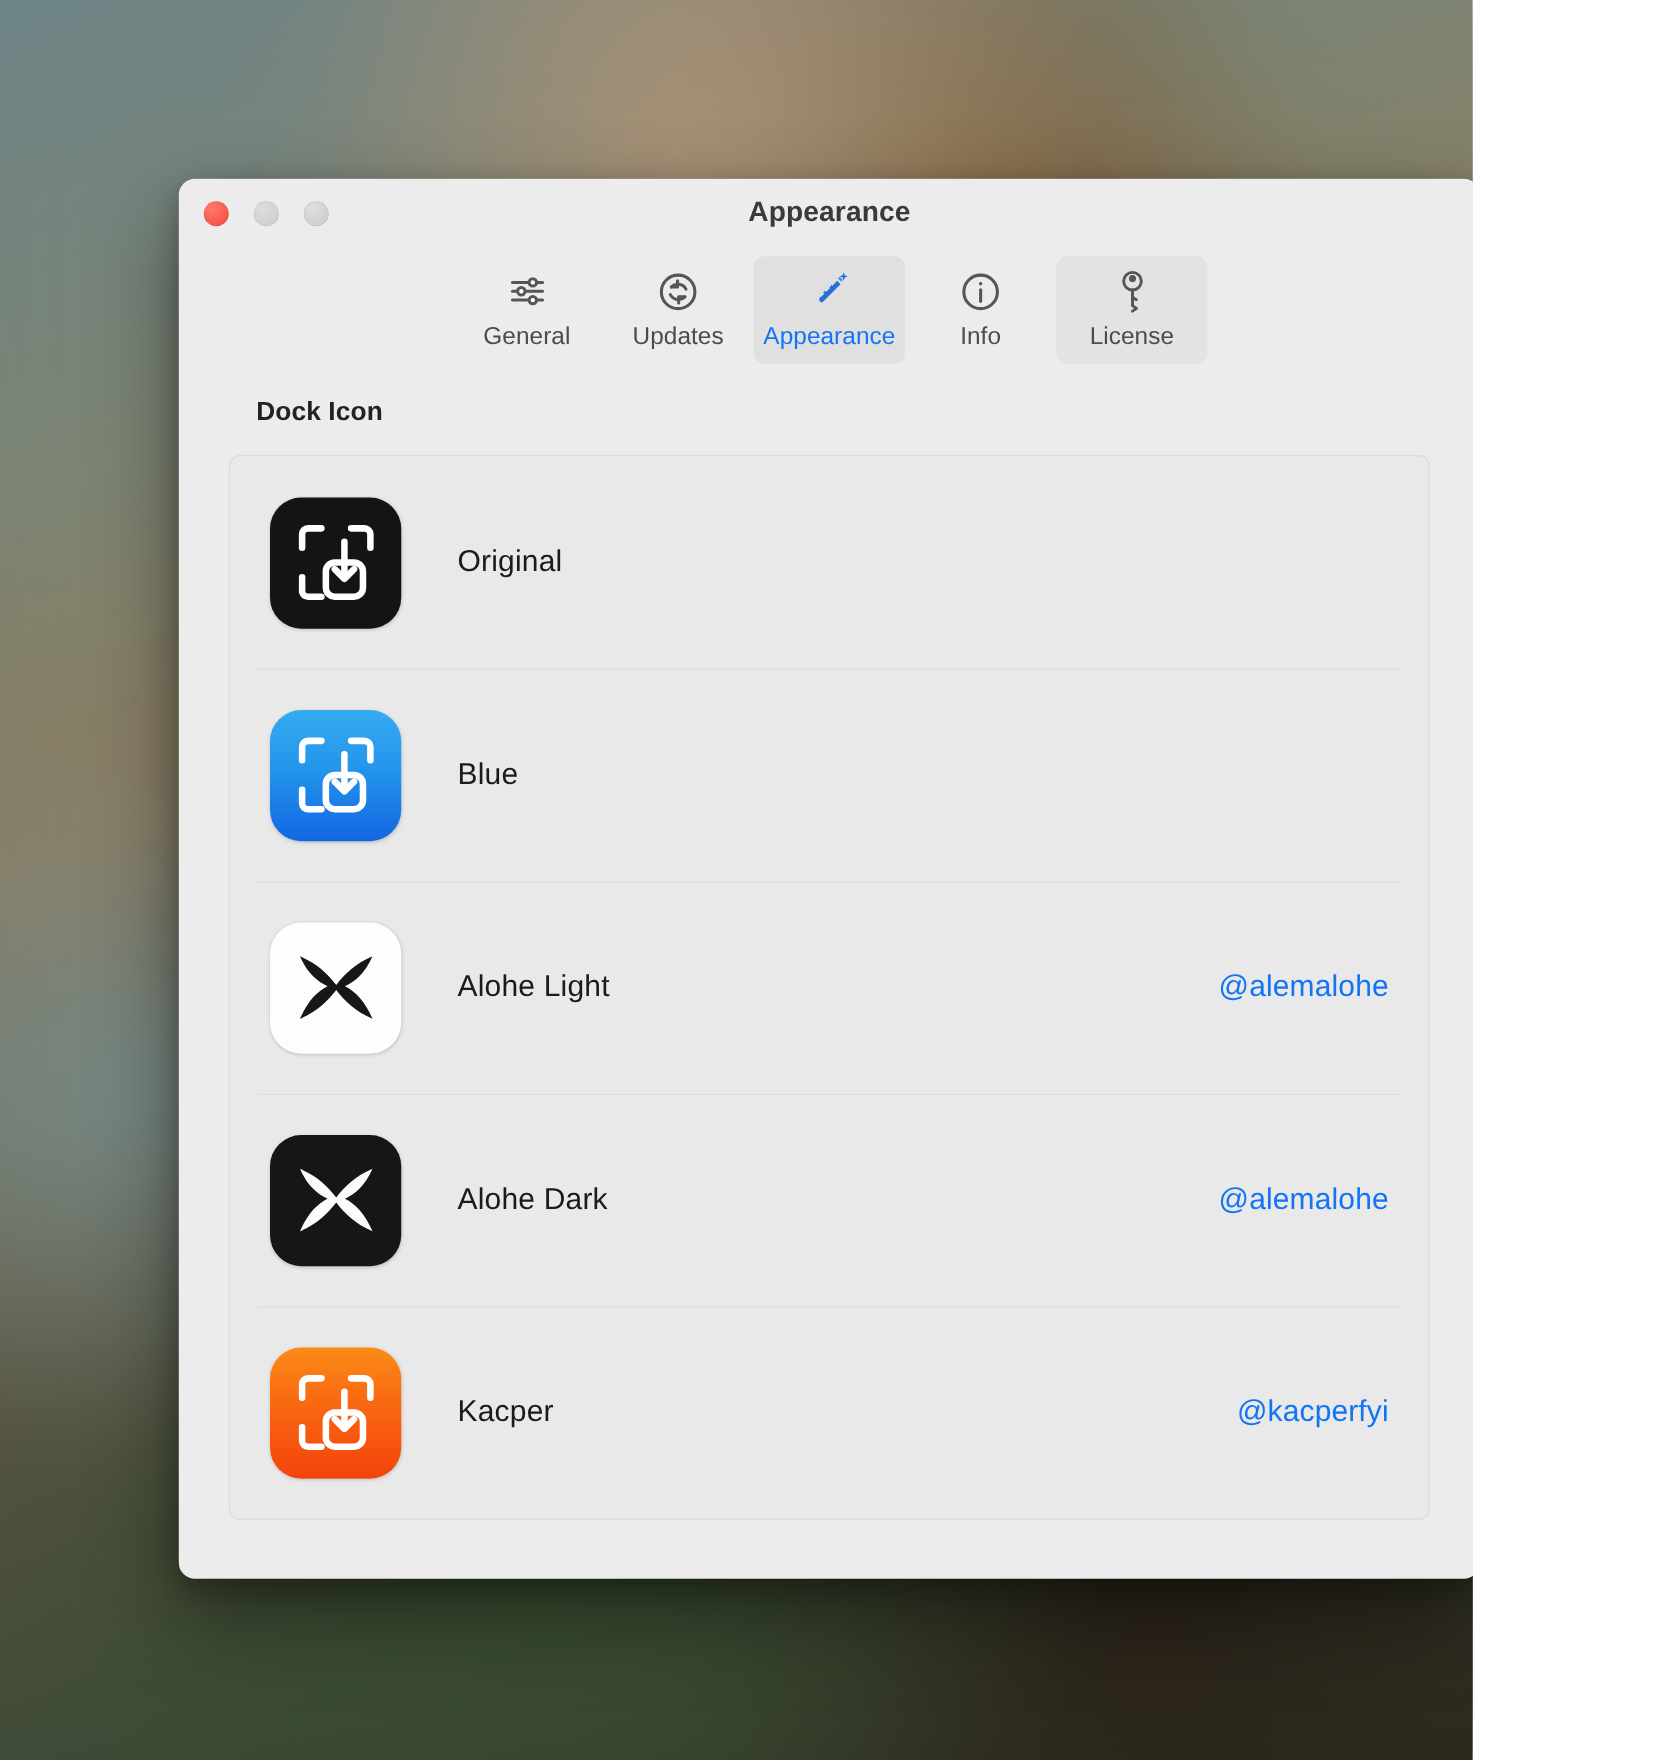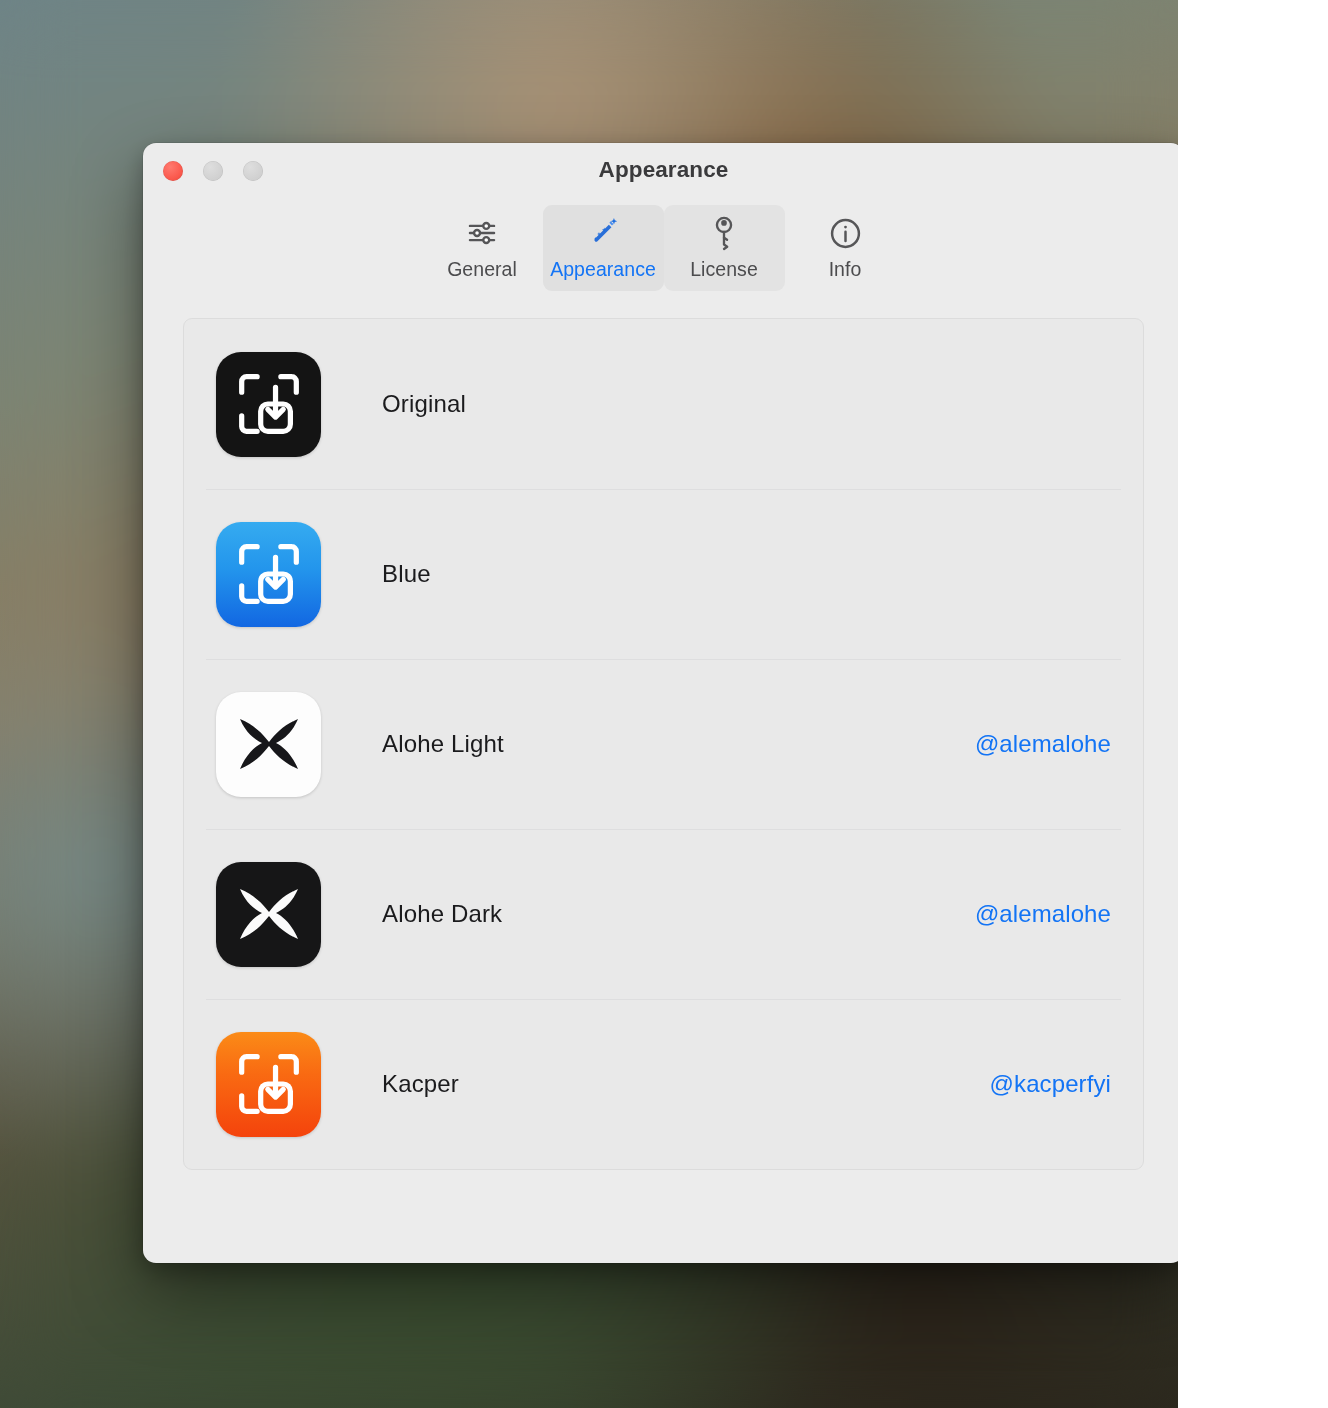--- a/index.html
+++ b/index.html
@@ -175,21 +175,21 @@
     box-shadow: 0 1px 3px rgba(0,0,0,0.16);
     overflow: hidden;
   }
   .app-icon.theme-original { background: #141414; }
   .app-icon.theme-blue     { background: linear-gradient(180deg, #35abf0 0%, #2395ec 45%, #1267e2 100%); }
   .app-icon.theme-white    { background: #fdfdfd; }
   .app-icon.theme-black    { background: #161617; }
   .app-icon.theme-orange   { background: linear-gradient(180deg, #fb8b17 0%, #f96a12 40%, #f4430c 100%); }
 
   .row-label {
-    margin-left: 61px;
+    margin-left: 45px;
     font-size: 24px;
     color: #1b1b1d;
     letter-spacing: 0.15px;
     white-space: nowrap;
   }
   .row-credit {
     margin-left: auto;
     font-size: 24px;
     color: #1374f5;
     letter-spacing: 0.1px;
@@ -225,70 +225,85 @@
               <circle cx="15" cy="7" r="2.1" fill="#fff"></circle>
               <circle cx="8.5" cy="12" r="2.1" fill="#fff"></circle>
               <circle cx="15" cy="17" r="2.1" fill="#fff"></circle>
             </g>
           </svg>
         </span>
         <span class="tab-label">General</span>
       </div>
 
 
+      <div class="tab">
+        <span class="tab-icon">
+          <svg width="35" height="35" viewBox="0 0 24 24">
+            <g class="icon-stroke" stroke-width="1.7">
+              <circle cx="12" cy="12" r="9.2"></circle>
+              <path d="M8.3 9.3h3.4V5.9"></path>
+              <path d="M8.3 9.3a5 5 0 0 1 8.0 1.2"></path>
+              <path d="M15.7 14.7h-3.4v3.4"></path>
+              <path d="M15.7 14.7a5 5 0 0 1-8.0-1.2"></path>
+            </g>
+          </svg>
+        </span>
+        <span class="tab-label">Updates</span>
+      </div>
 
       <div class="tab selected">
         <span class="tab-icon">
           <svg width="36" height="36" viewBox="0 0 26 26">
             <g fill="#1f68d4">
               <path d="M17.2 7.0l1.9 1.9L9.0 19.0a1.35 1.35 0 0 1-1.9-1.9z" fill="#2a6fd8"></path>
               <path d="M17.6 5.6l1.0-1.0 1.9 1.9-1.0 1.0z" fill="#4c90f0"></path>
             </g>
             <g fill="#1d6ee0">
               <path d="M20.9 2.1l.62 1.72 1.72.62-1.72.62-.62 1.72-.62-1.72-1.72-.62 1.72-.62z"></path>
               <path d="M13.9 9.0l.45 1.25 1.25.45-1.25.45-.45 1.25-.45-1.25-1.25-.45 1.25-.45z"></path>
               <path d="M10.1 12.3l.36 1.0 1.0.36-1.0.36-.36 1.0-.36-1.0-1.0-.36 1.0-.36z"></path>
               <path d="M7.6 15.9l.26.72.72.26-.72.26-.26.72-.26-.72-.72-.26.72-.26z"></path>
             </g>
           </svg>
         </span>
         <span class="tab-label">Appearance</span>
       </div>
 
+
+      <div class="tab">
+        <span class="tab-icon">
+          <svg width="35" height="35" viewBox="0 0 24 24">
+            <g class="icon-stroke" stroke-width="1.7">
+              <circle cx="12" cy="12" r="9.2"></circle>
+              <circle cx="12" cy="7.6" r="0.95" fill="#565658" stroke="none"></circle>
+              <path d="M12 10.8v6.4"></path>
+            </g>
+          </svg>
+        </span>
+        <span class="tab-label">Info</span>
+      </div>
 
       <div class="tab hovered">
         <span class="tab-icon">
           <svg width="34" height="36" viewBox="0 0 22 26">
             <g class="icon-stroke" stroke-width="1.7">
               <circle cx="11" cy="7.2" r="5.1"></circle>
               <circle cx="11" cy="5.7" r="1.2" fill="#565658"></circle>
               <path d="M11 12.3v9.0l2.3 1.6-2.3 1.6"></path>
               <path d="M11 16.4l2.2 1.5"></path>
             </g>
           </svg>
         </span>
         <span class="tab-label">License</span>
       </div>
 
-      <div class="tab">
-        <span class="tab-icon">
-          <svg width="35" height="35" viewBox="0 0 24 24">
-            <g class="icon-stroke" stroke-width="1.7">
-              <circle cx="12" cy="12" r="9.2"></circle>
-              <circle cx="12" cy="7.6" r="0.95" fill="#565658" stroke="none"></circle>
-              <path d="M12 10.8v6.4"></path>
-            </g>
-          </svg>
-        </span>
-        <span class="tab-label">Info</span>
-      </div>
-
     </div>
 
     <div class="content">
+      <div class="section-title">Dock Icon</div>
 
       <div class="icon-list">
 
         <div class="icon-row">
           <div class="app-icon theme-original">
             <svg width="76" height="76" viewBox="0 0 64 64">
               <g fill="none" stroke="#ffffff" stroke-width="4.4" stroke-linecap="round" stroke-linejoin="round">
                 <path d="M22 9H13a4 4 0 0 0-4 4v9"></path>
                 <path d="M42 9h9a4 4 0 0 1 4 4v9"></path>
                 <path d="M22 55H13a4 4 0 0 1-4-4v-9"></path>

